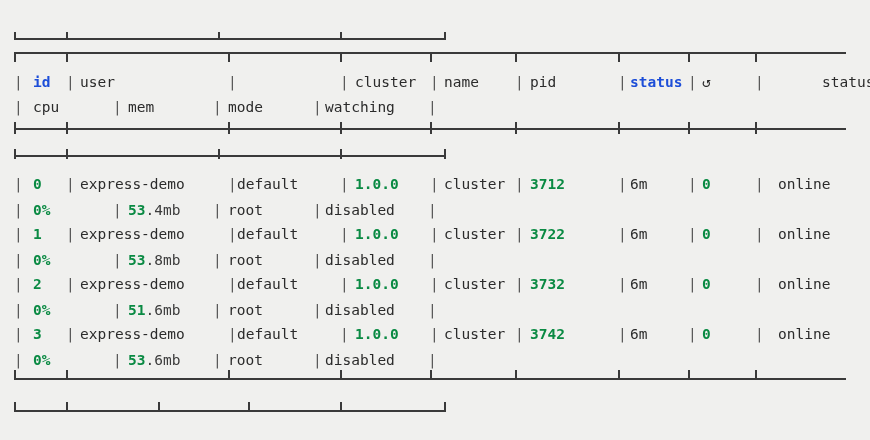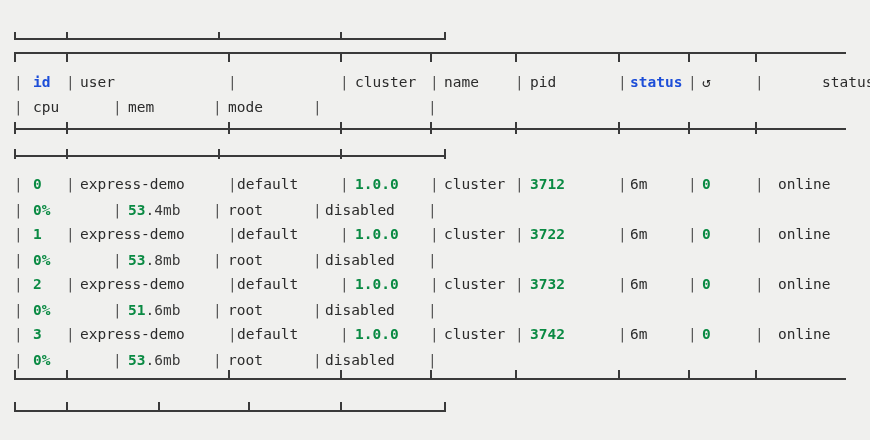--- a/index.html
+++ b/index.html
@@ -107,20 +107,21 @@
   </div>
 
   <div class="row" style="top:95px;">
     <span class="bar" style="left:14px;">|</span>
     <span class="cell c-plain" style="left:33px;">cpu</span>
     <span class="bar" style="left:113px;">|</span>
     <span class="cell c-plain" style="left:128px;">mem</span>
     <span class="bar" style="left:213px;">|</span>
     <span class="cell c-plain" style="left:228px;">mode</span>
     <span class="bar" style="left:313px;">|</span>
+    <span class="cell c-plain" style="left:325px;">watching</span>
     <span class="bar" style="left:428px;">|</span>
   </div>
 
   <div class="rule" style="left:14px; top:128px; width:832px;"></div>
   <div class="tick" style="left:14px;  top:122px; height:12px;"></div>
   <div class="tick" style="left:66px;  top:122px; height:12px;"></div>
   <div class="tick" style="left:228px; top:122px; height:12px;"></div>
   <div class="tick" style="left:340px; top:122px; height:12px;"></div>
   <div class="tick" style="left:430px; top:122px; height:12px;"></div>
   <div class="tick" style="left:515px; top:122px; height:12px;"></div>

